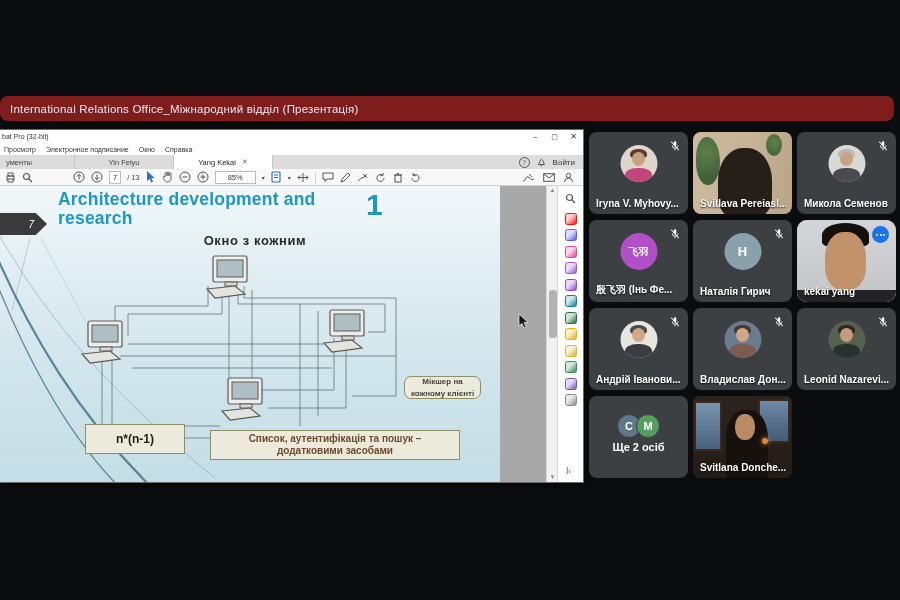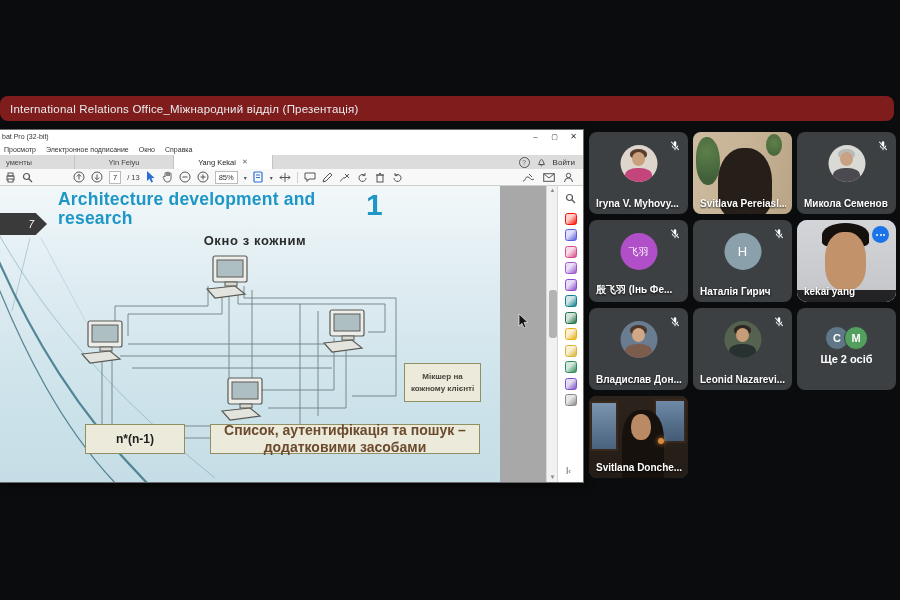--- a/index.html
+++ b/index.html
@@ -32,44 +32,44 @@
   .tabbar-right{margin-left:auto;display:flex;align-items:center;gap:7px;padding-right:8px;}
   .tabbar-right .help{width:9px;height:9px;border:1px solid #555;border-radius:50%;
        font-size:6.5px;color:#555;display:flex;align-items:center;justify-content:center;}
   .tabbar-right .signin{font-size:8px;color:#333;}
   .toolbar{position:absolute;left:0;top:39px;right:0;height:16px;background:#f8f8f8;
        border-bottom:1px solid #cfcfcf;display:flex;align-items:center;gap:6px;padding:0 5px;}
   .tbi{display:flex;align-items:center;justify-content:center;height:14px;}
   .tbi svg{display:block;}
   .tb-text{font-size:7.5px;color:#444;white-space:nowrap;}
   .pagebox{border:1px solid #bbb;background:#fff;font-size:7.5px;color:#333;padding:0 3px;height:11px;line-height:11px;}
-  .zoombox{border:1px solid #bbb;background:#fff;font-size:7.5px;color:#333;padding:0 3px;height:11px;line-height:11px;}
+  .zoombox{border:1px solid #bbb;background:#fff;font-size:7.5px;color:#333;padding:0 12px;height:11px;line-height:11px;}
   .caret{font-size:6px;color:#555;}
   .tb-sep{width:1px;height:11px;background:#d0d0d0;}
   .tb-right{margin-left:auto;display:flex;gap:8px;align-items:center;padding-right:4px;}
 
   
   .docarea{position:absolute;left:0;top:56px;right:0;bottom:0;background:#a8a8a8;overflow:hidden;}
   .slide{position:absolute;left:0;top:0;width:500px;height:297px;
      background:linear-gradient(180deg,#f2f8fa 0%,#e0edf2 30%,#cfe4eb 65%,#c5dde6 100%);overflow:hidden;}
   .slide-title{position:absolute;left:58px;top:4px;width:310px;font-size:17.5px;font-weight:bold;
      color:#1e96c6;line-height:1.1;letter-spacing:.2px;}
   .slide-num{position:absolute;left:366px;top:2px;font-size:30px;font-weight:bold;color:#1e96c6;}
   .slide-marker{position:absolute;left:0;top:27px;width:47px;height:22px;background:#3a3a3a;
      clip-path:polygon(0 0,76% 0,100% 50%,76% 100%,0 100%);
      color:#fff;font-size:10px;font-style:italic;display:flex;align-items:center;justify-content:flex-end;
      padding-right:13px;box-sizing:border-box;}
   .slide-sub{position:absolute;left:130px;top:47px;width:250px;text-align:center;
      font-size:13px;font-weight:bold;color:#2b2b2b;letter-spacing:.6px;}
   .diagram{position:absolute;left:0;top:0;width:500px;height:297px;}
   .sbox{position:absolute;background:#eceadb;border:1px solid #8f8f62;box-sizing:border-box;
      display:flex;align-items:center;justify-content:center;text-align:center;}
-  .box-mixer{left:404px;top:177px;width:77px;height:39px;font-size:8px;color:#44443a;font-weight:bold;line-height:1.4;}
+  .box-mixer{left:404px;top:190px;width:77px;height:23px;font-size:8px;color:#44443a;font-weight:bold;line-height:1.4;border-radius:7px;}
   .box-formula{left:85px;top:238px;width:100px;height:30px;font-size:12px;font-weight:bold;color:#1d1d1d;}
-  .box-list{left:210px;top:238px;width:270px;height:30px;font-size:14px;font-weight:bold;color:#6b4a2e;line-height:1.25;}
+  .box-list{left:210px;top:244px;width:250px;height:30px;font-size:10px;font-weight:bold;color:#6b4a2e;line-height:1.25;}
 
   .doc-cursor{position:absolute;left:518px;top:128px;}
 
   
   .vscroll{position:absolute;left:546px;top:0;width:11px;bottom:0;background:#f1f1f1;border-left:1px solid #d7d7d7;}
   .vscroll .arr{position:absolute;left:0;width:11px;height:9px;color:#8a8a8a;font-size:6px;text-align:center;line-height:9px;}
   .vscroll .arr.up{top:0;} .vscroll .arr.dn{bottom:0;}
   .vscroll .thumb{position:absolute;left:1.5px;width:8px;top:104px;height:48px;background:#b3b3b3;border-radius:3px;}
   .toolspanel{position:absolute;left:557px;top:0;width:26px;bottom:0;background:#fff;border-left:1px solid #d7d7d7;
      display:flex;flex-direction:column;align-items:center;padding-top:4px;gap:4.5px;box-sizing:border-box;}
@@ -85,21 +85,21 @@
      white-space:nowrap;overflow:hidden;text-shadow:0 1px 2px rgba(0,0,0,.85);}
   .micoff{position:absolute;top:6px;right:7px;width:12px;height:12px;}
   .morebtn{position:absolute;top:6px;right:7px;width:17px;height:17px;border-radius:50%;background:#1a73e8;
      display:flex;align-items:center;justify-content:center;gap:1.5px;}
   .morebtn i{width:2px;height:2px;border-radius:50%;background:#fff;}
   .avatar{position:absolute;left:50%;top:13px;transform:translateX(-50%);width:37px;height:37px;border-radius:50%;overflow:hidden;}
   .avatar .hair{position:absolute;left:50%;top:4px;transform:translateX(-50%);width:17px;height:10px;border-radius:50% 50% 40% 40%;}
   .avatar .head{position:absolute;left:50%;top:7px;transform:translateX(-50%);width:13px;height:14px;border-radius:50%;}
   .avatar .bod{position:absolute;left:50%;bottom:-2px;transform:translateX(-50%);width:27px;height:16px;border-radius:45% 45% 0 0;}
   .letterav{position:absolute;left:50%;top:13px;transform:translateX(-50%);width:37px;height:37px;border-radius:50%;
-     color:#fff;display:flex;align-items:center;justify-content:center;font-weight:normal;}
+     color:#fff;display:flex;align-items:center;justify-content:center;font-weight:bold;}
   .ovf-wrap{position:absolute;left:0;right:0;top:18px;display:flex;justify-content:center;}
   .ovf-c{width:22px;height:22px;border-radius:50%;color:#fff;font-size:11px;font-weight:bold;
      display:flex;align-items:center;justify-content:center;border:1.5px solid #3c4043;}
   .ovf-c+.ovf-c{margin-left:-5px;}
   .ovf-label{position:absolute;left:0;right:0;top:45px;text-align:center;color:#fff;font-size:11px;font-weight:600;}
 
   .scene{position:absolute;inset:0;}
   .sc-svitlava{background:linear-gradient(100deg,#cdbb9f 0%,#c6b295 55%,#b9a486 100%);}
   .sc-svitlava .plant{position:absolute;left:3px;top:5px;width:24px;height:48px;
      background:radial-gradient(circle at 45% 30%,#5d7f4a,#41603a 75%);border-radius:45% 55% 50% 50%;}
@@ -444,20 +444,34 @@
           <div class="shad"></div>
         </div>
         <div class="morebtn">
           <i></i>
           <i></i>
           <i></i>
         </div>
         <div class="pname">kekai yang</div>
       </div>
       <div class="tile">
+        <div class="avatar" style="background: rgb(232, 230, 224);">
+          <div class="hair" style="background:#4a4a4a"></div>
+          <div class="head" style="background:#d2a886"></div>
+          <div class="bod" style="background:#3c3c44"></div>
+        </div>
+        <div class="micoff"><svg width="12" height="12" viewBox="0 0 24 24">
+            <rect x="9.5" y="2.5" width="5" height="10" rx="2.5" fill="#fff"></rect>
+            <path d="M6.5,11 a5.5,5.5 0 0 0 11,0" fill="none" stroke="#fff" stroke-width="1.8"></path>
+            <line x1="12" y1="17" x2="12" y2="20.5" stroke="#fff" stroke-width="1.8"></line>
+            <line x1="4.5" y1="3.5" x2="19.5" y2="20" stroke="#fff" stroke-width="2.2"></line>
+          </svg></div>
+        <div class="pname">Андрій Іванови...</div>
+      </div>
+      <div class="tile">
         <div class="avatar" style="background: rgb(106, 124, 144);">
           <div class="hair" style="background:#4c3828"></div>
           <div class="head" style="background:#d0a887"></div>
           <div class="bod" style="background:#7c5c4c"></div>
         </div>
         <div class="micoff"><svg width="12" height="12" viewBox="0 0 24 24">
             <rect x="9.5" y="2.5" width="5" height="10" rx="2.5" fill="#fff"></rect>
             <path d="M6.5,11 a5.5,5.5 0 0 0 11,0" fill="none" stroke="#fff" stroke-width="1.8"></path>
             <line x1="12" y1="17" x2="12" y2="20.5" stroke="#fff" stroke-width="1.8"></line>
             <line x1="4.5" y1="3.5" x2="19.5" y2="20" stroke="#fff" stroke-width="2.2"></line>

